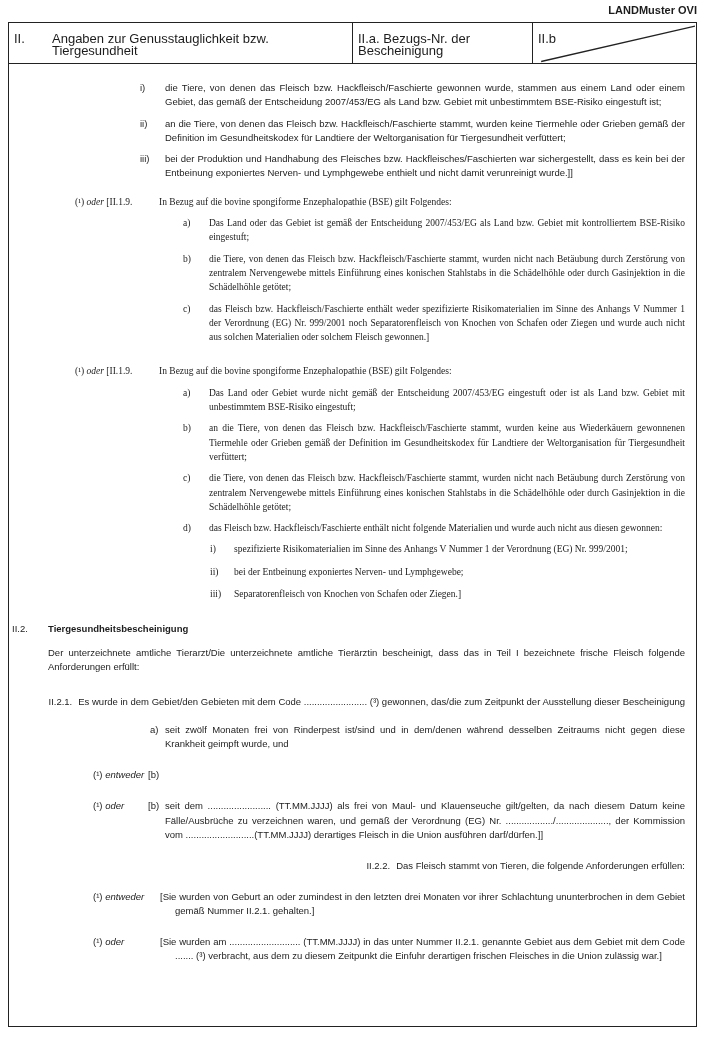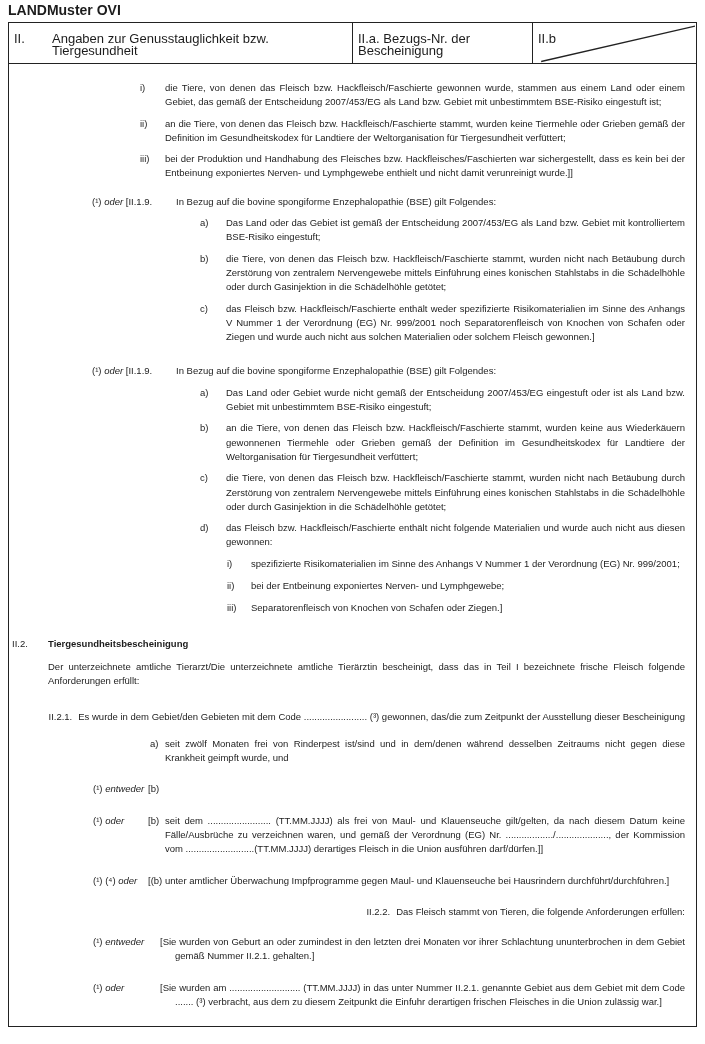--- a/index.html
+++ b/index.html
@@ -6,22 +6,22 @@
   html, body { background: #ffffff; }
   body {
     width: 705px; height: 1044px;
     font-family: "Liberation Sans", sans-serif;
     color: #1c1c1c;
     overflow: hidden;
   }
   .page { padding: 4px 8px 0 8px; }
 
   .topbar {
-    display: flex; justify-content: flex-start; align-items: flex-start;
-    font-weight: bold; font-size: 14px; line-height: 13px;
+    display: flex; justify-content: flex-end; align-items: flex-start;
+    font-weight: bold; font-size: 11px; line-height: 13px;
     margin-bottom: 5px;
   }
 
   .doc-table { border: 1.5px solid #222; background: #fff; }
   .hdr { display: flex; border-bottom: 1.5px solid #222; font-size: 13px; line-height: 12px; }
   .hdr-cell { padding: 10px 5px 6px 5px; }
   .c1 { flex: 0 0 343px; display: flex; }
   .c1 .secnum { flex: 0 0 38px; padding-left: 0; }
   .c2 { flex: 0 0 181px; border-left: 1.2px solid #222; border-right: 1.2px solid #222; }
   .c3 { flex: 1; position: relative; }
@@ -38,21 +38,21 @@
   
   .row-e { display: flex; margin-left: 131px; margin-bottom: 14px; }
   .row-e .lbl { flex: 0 0 65px; }
   .items-e { flex: 1; }
   .it { display: flex; margin-bottom: 7px; }
   .it:last-child { margin-bottom: 0; }
   .it .n { flex: 0 0 25px; }
   .it .t { flex: 1; }
 
   
-  .row-bse { display: flex; margin-left: 83px; margin-bottom: 13px; }
+  .row-bse { display: flex; margin-left: 66px; margin-bottom: 13px; font-family: Liberation Serif, serif; }
   .row-bse .lbl { flex: 0 0 84px; }
   .bse-content { flex: 1; }
   .bse-intro { margin-bottom: 7px; }
   .bse-item { display: flex; margin-left: 24px; margin-bottom: 7px; }
   .bse-item .n { flex: 0 0 26px; }
   .bse-item .t { flex: 1; }
   .bse-sub { display: flex; margin-left: 51px; margin-bottom: 8px; }
   .bse-sub .n { flex: 0 0 24px; }
   .bse-sub .t { flex: 1; }
 
@@ -218,27 +218,20 @@
 
       <div class="opt">
         <div class="m nw">
           <span>(¹)</span>
           <i>oder</i>
         </div>
         <div class="b">[b)</div>
         <div class="t jt">seit dem ........................ (TT.MM.JJJJ) als frei von Maul- und Klauenseuche gilt/gelten, da nach diesem Datum keine Fälle/Ausbrüche zu verzeichnen waren, und gemäß der Verordnung (EG) Nr. ................../...................., der Kommission vom ..........................(TT.MM.JJJJ) derartiges Fleisch in die Union ausführen darf/dürfen.]]</div>
       </div>
 
-      <div class="opt">
-        <div class="m nw">
-          <span>(¹) (⁴)</span>
-          <i>oder</i>
-        </div>
-        <div class="t">[(b) unter amtlicher Überwachung Impfprogramme gegen Maul- und Klauenseuche bei Hausrindern durchführt/durchführen.]</div>
-      </div>
 
       <div class="secpara s22gap">
         <span class="n">II.2.2.</span><span>Das Fleisch stammt von Tieren, die folgende Anforderungen erfüllen:</span>
       </div>
 
       <div class="opt2">
         <div class="m nw">
           <span>(¹)</span>
           <i>entweder</i>
         </div>

